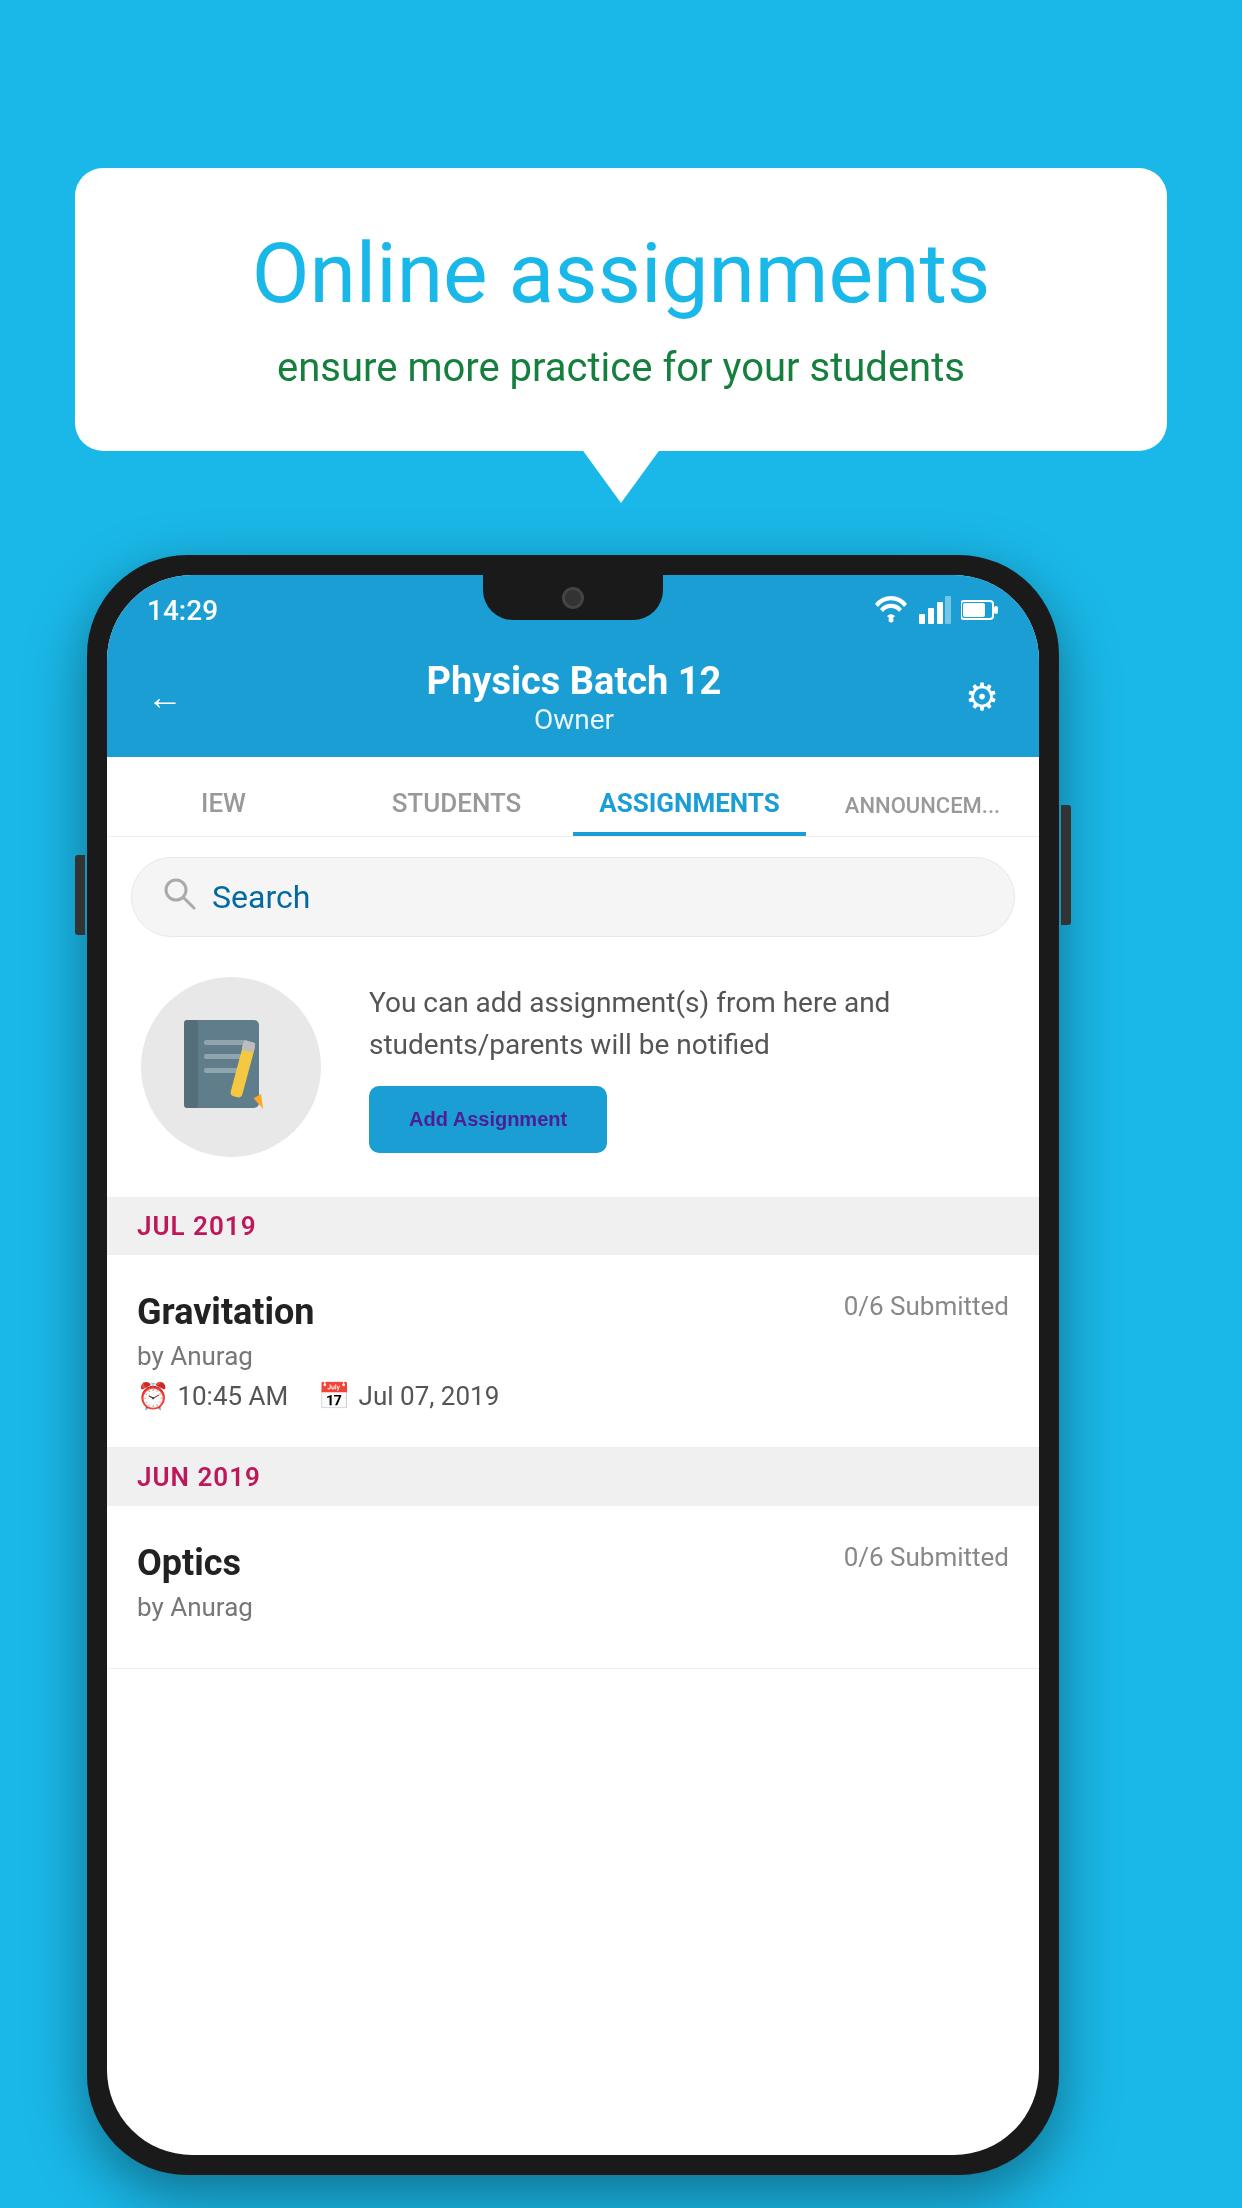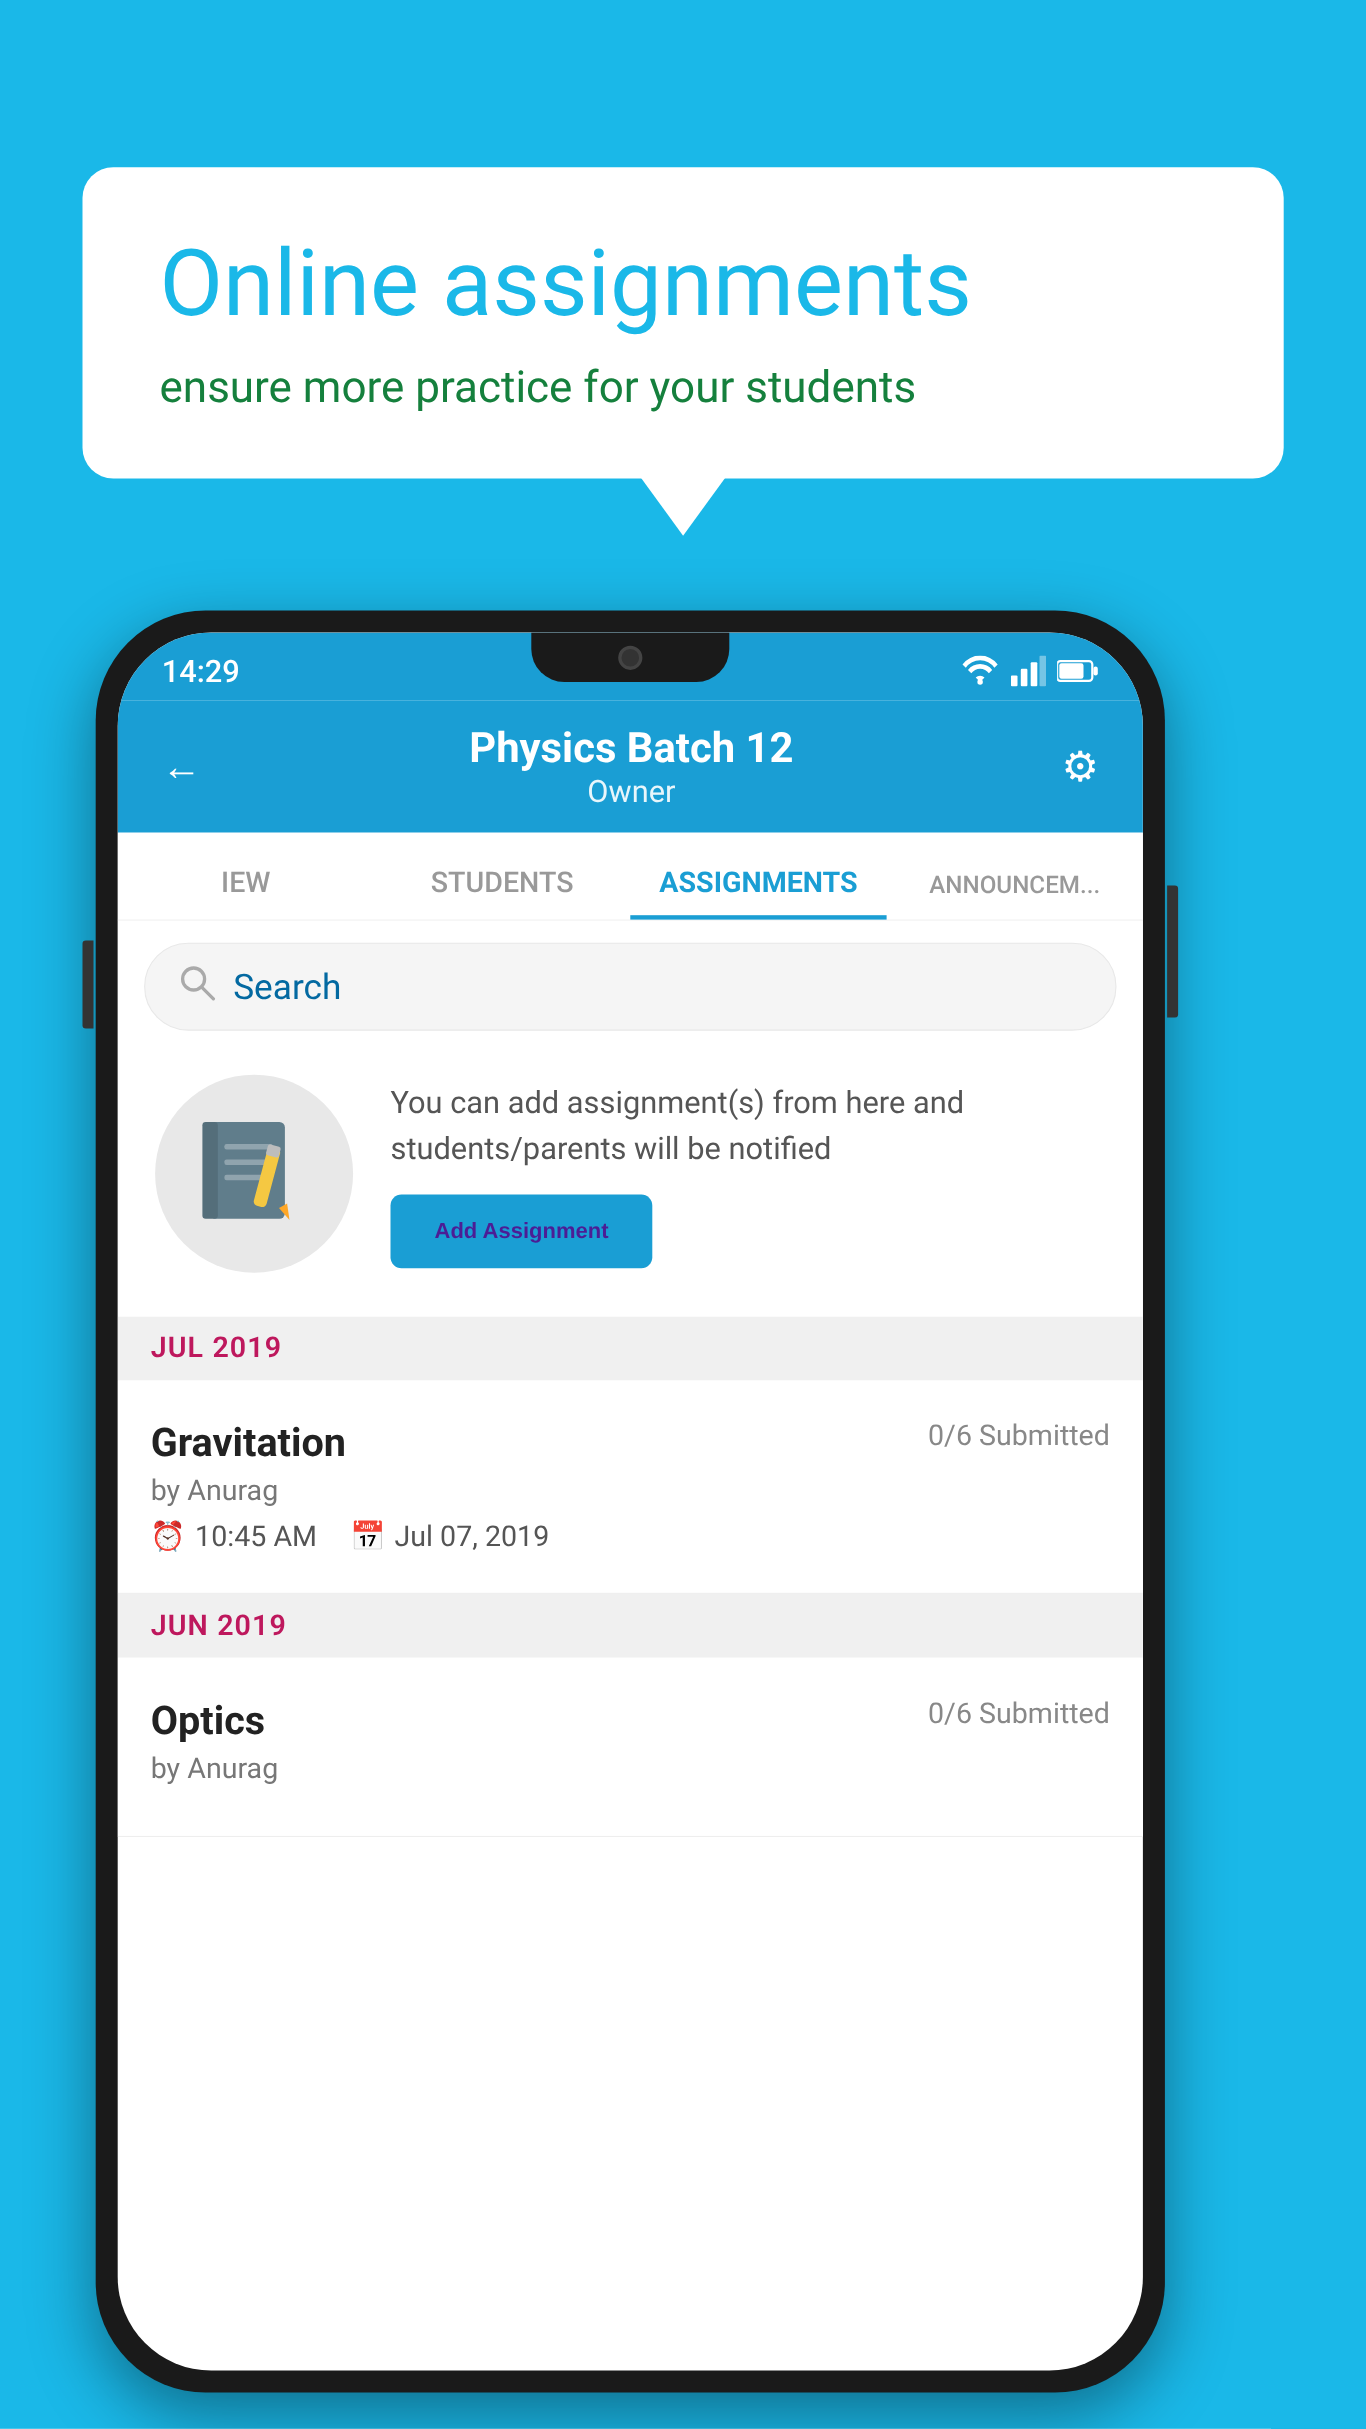--- a/index.html
+++ b/index.html
@@ -8,27 +8,27 @@
       height: 2208px;
       background-color: #1ab8e8;
       font-family: 'Roboto', Arial, sans-serif;
       overflow: hidden;
       position: relative;
     }
 
     
     .speech-bubble {
       position: absolute;
-      top: 152px;
+      top: 168px;
       left: 75px;
       width: 1092px;
       background: white;
       border-radius: 28px;
       padding: 60px 70px;
-      text-align: left;
+      text-align: center;
     }
     .speech-bubble::after {
       content: '';
       position: absolute;
       bottom: -52px;
       left: 50%;
       transform: translateX(-50%);
       width: 0;
       height: 0;
       border-left: 40px solid transparent;
@@ -203,21 +203,21 @@
     .search-placeholder {
       font-size: 32px;
       color: #0369a1;
     }
 
     
     .promo-box {
       margin: 10px 24px 20px;
       display: flex;
       align-items: center;
-      gap: 34px;
+      gap: 48px;
       padding: 20px 10px;
     }
     .promo-icon-circle {
       width: 180px;
       height: 180px;
       background: #e8e8e8;
       border-radius: 50%;
       display: flex;
       align-items: center;
       justify-content: center;

